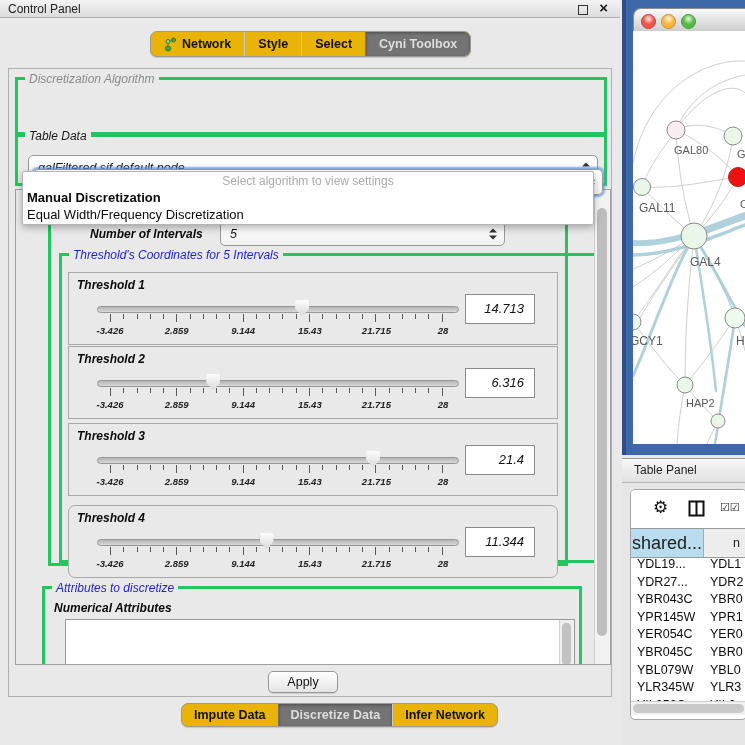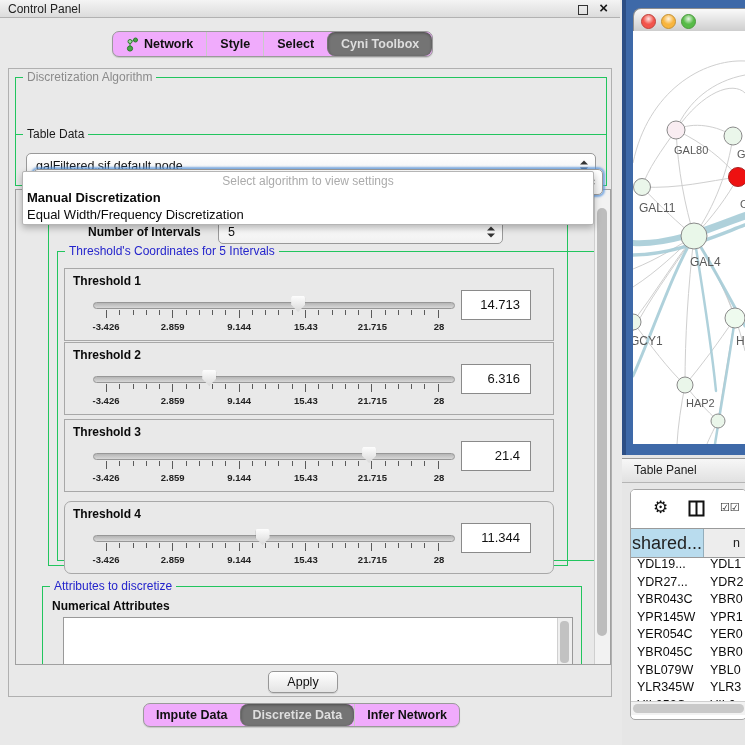--- a/index.html
+++ b/index.html
@@ -6,32 +6,32 @@
   body{width:745px;height:745px;background:#e9e9e9;font-family:"Liberation Sans",sans-serif;overflow:hidden;}
   #root{position:relative;width:745px;height:745px;background:#e9e9e9;}
   .abs{position:absolute;box-sizing:border-box;}
 
   
   .titlebar{left:0;top:0;width:620px;height:18px;background:linear-gradient(#f4f4f4,#dcdcdc);border-bottom:1px solid #b2b2b2;}
   .titlebar .ttl{position:absolute;left:8px;top:0;line-height:18px;font-size:12px;color:#222;}
   .float-btn{position:absolute;right:32px;top:5px;width:8px;height:8px;border:1.5px solid #333;background:transparent;}
   .close-btn{position:absolute;right:12px;top:-1px;font-size:15px;font-weight:bold;color:#1a1a1a;line-height:18px;}
 
-  .tabgroup{display:inline-flex;height:26px;background:#f0abfc;border:1px solid #9a9a9a;border-radius:7px;overflow:hidden;box-shadow:0 1px 1px rgba(0,0,0,.15);}
+  .tabgroup{display:inline-flex;height:26px;background:#eab308;border:1px solid #9a9a9a;border-radius:7px;overflow:hidden;box-shadow:0 1px 1px rgba(0,0,0,.15);margin-left:38px;}
   .tab{display:flex;align-items:center;padding:0 13px;font-size:12.5px;font-weight:600;color:#111;border-left:1px solid #c9c9c9;white-space:nowrap;}
   .tab:first-child{border-left:none;}
-  .tab.sel{background:#747474;color:#dedede;border-left-color:#747474;box-shadow:inset 0 1px 3px rgba(0,0,0,.35);border-radius:8px;}
+  .tab.sel{background:#747474;color:#dedede;border-left-color:#747474;box-shadow:inset 0 1px 3px rgba(0,0,0,.35);}
   .toptabs{left:112px;top:31px;}
   .bottabs{left:143px;top:703px;}
   .bottabs .tab{padding:0 12px;}
   .bottabs .tabgroup,.toptabs.tabgroup{}
 
   .mainpanel{left:8px;top:68px;width:604px;height:629px;border:1px solid #b0b0b0;background:#e9e9e9;}
 
-  .group{border:1px solid #22c55e;}
+  .group{border:3px solid #22c55e;font-style:italic;}
   .gtitle{position:absolute;top:-8px;left:7px;background:#e9e9e9;padding:0 4px;font-size:12px;line-height:14px;white-space:nowrap;}
   .gtitle.green{color:#2bc52b;}
   .gtitle.blue{color:#2424cc;}
   .gtitle.plain{color:#1a1a1a;}
   .gtitle.dim{color:#8b8b8b;}
 
   .combo{background:linear-gradient(#ffffff,#f1f1f1);border:1px solid #999;border-radius:5px;font-size:12.5px;color:#111;padding-left:9px;}
   .combo .val{position:absolute;left:9px;right:20px;top:0;bottom:0;display:flex;align-items:center;overflow:hidden;white-space:nowrap;}
   .spin{position:absolute;right:7px;top:50%;transform:translateY(-50%);width:8px;height:11px;}
   .spin b{position:absolute;left:0;width:0;height:0;border-left:4px solid transparent;border-right:4px solid transparent;}

